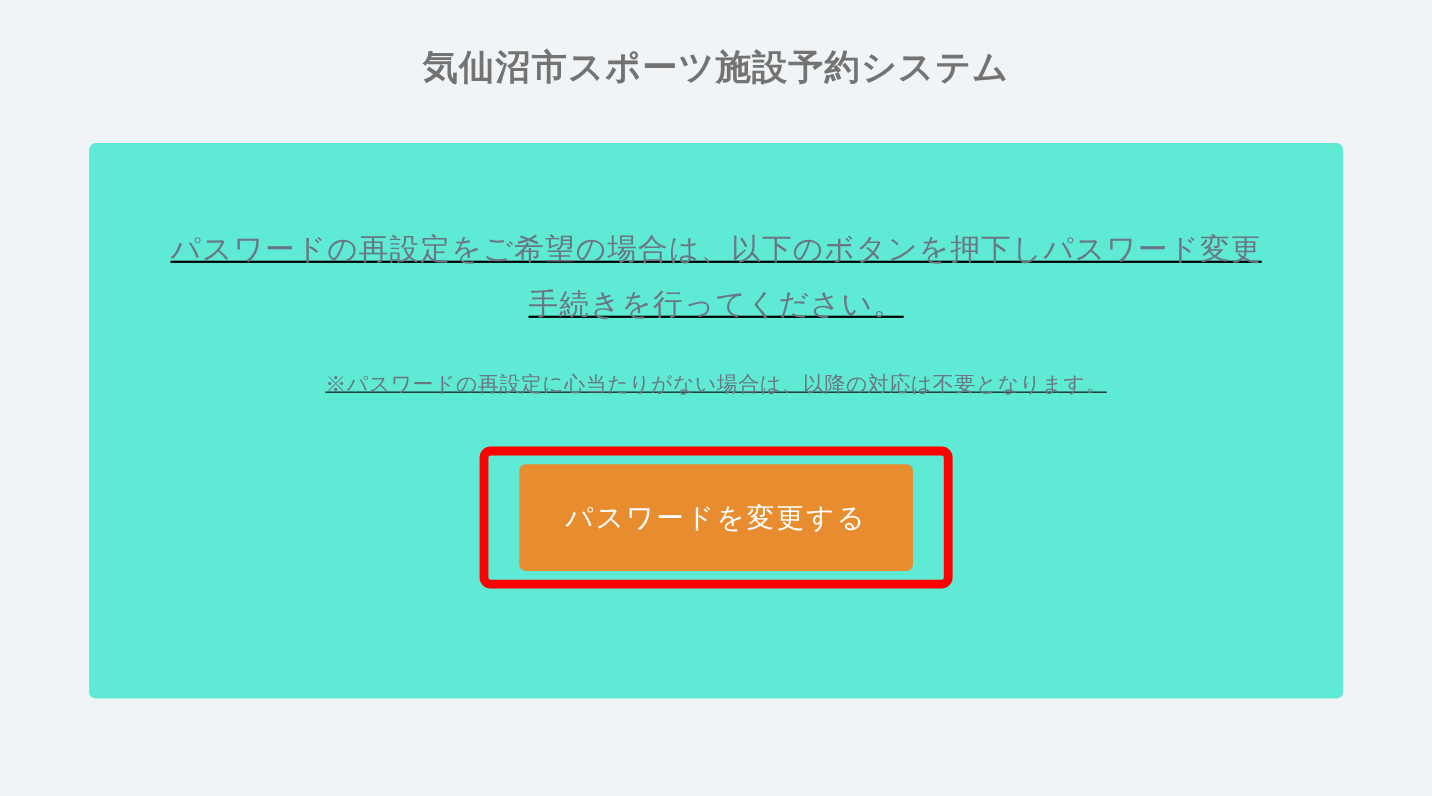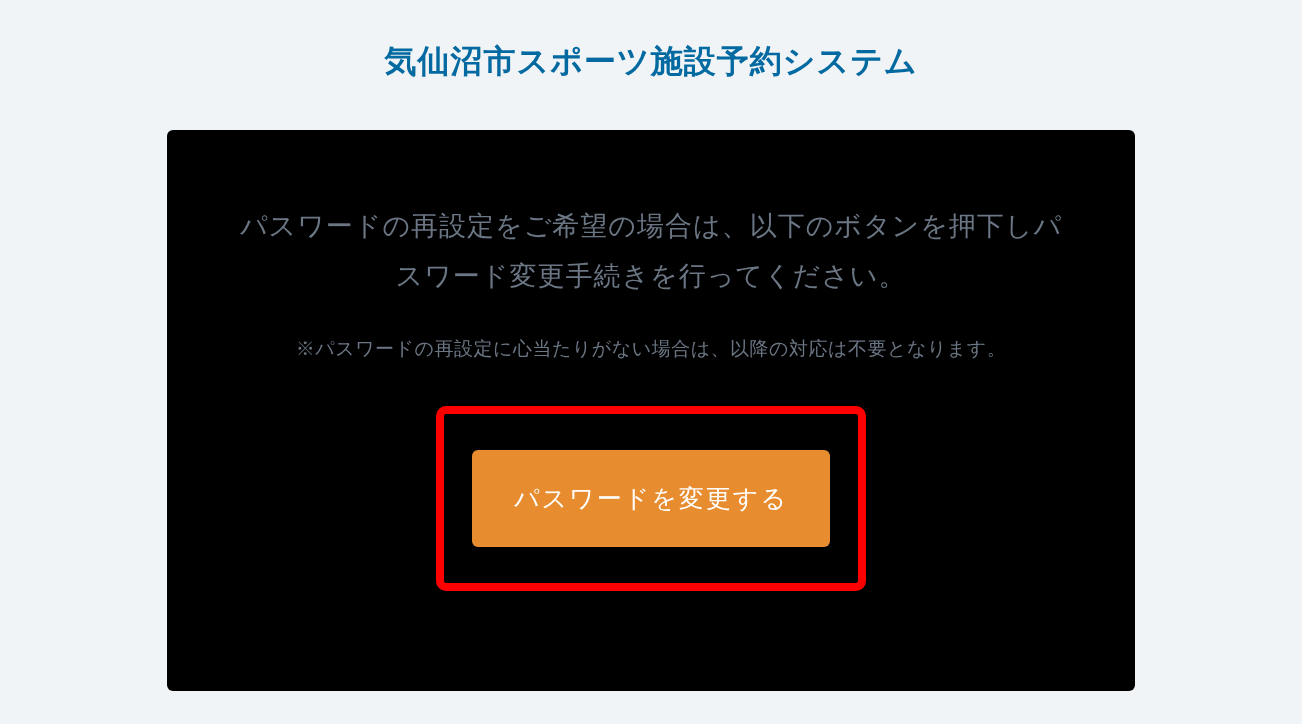--- a/index.html
+++ b/index.html
@@ -11,51 +11,52 @@
       background-color: #f1f4f6;
       font-family: -apple-system, BlinkMacSystemFont, "Hiragino Sans", "Hiragino Kaku Gothic ProN", "Yu Gothic", Meiryo, sans-serif;
       width: 1302px;
       height: 724px;
       padding-top: 40px;
     }
     .page-title {
       text-align: center;
       font-size: 32px;
       font-weight: 700;
-      color: #0369a1;
+      color: #737373;
       margin-bottom: 46px;
       letter-spacing: 1px;
     }
     .card {
-      background-color: #000000;
-      width: 968px;
+      background-color: #5eead4;
+      width: 1140px;
       margin: 0 auto;
       border-radius: 6px;
       padding: 72px 60px 100px 60px;
       text-align: center;
+      text-decoration: underline;
     }
     .instruction-text {
       font-size: 27px;
       color: #6b7684;
       line-height: 1.85;
       margin-bottom: 34px;
       letter-spacing: 1px;
     }
     .note-text {
       font-size: 19px;
       color: #6b7684;
       margin-bottom: 44px;
       letter-spacing: 0.5px;
       margin-top: 28px;
     }
     .button-highlight {
       display: inline-block;
       border: 8px solid #ff0000;
       border-radius: 10px;
-      padding: 36px 28px;
+      padding: 8px 28px;
     }
     .change-password-button {
       background-color: #e88c30;
       color: #ffffff;
       border: none;
       border-radius: 6px;
       font-size: 25px;
       padding: 32px 42px;
       cursor: pointer;
       letter-spacing: 2px;

